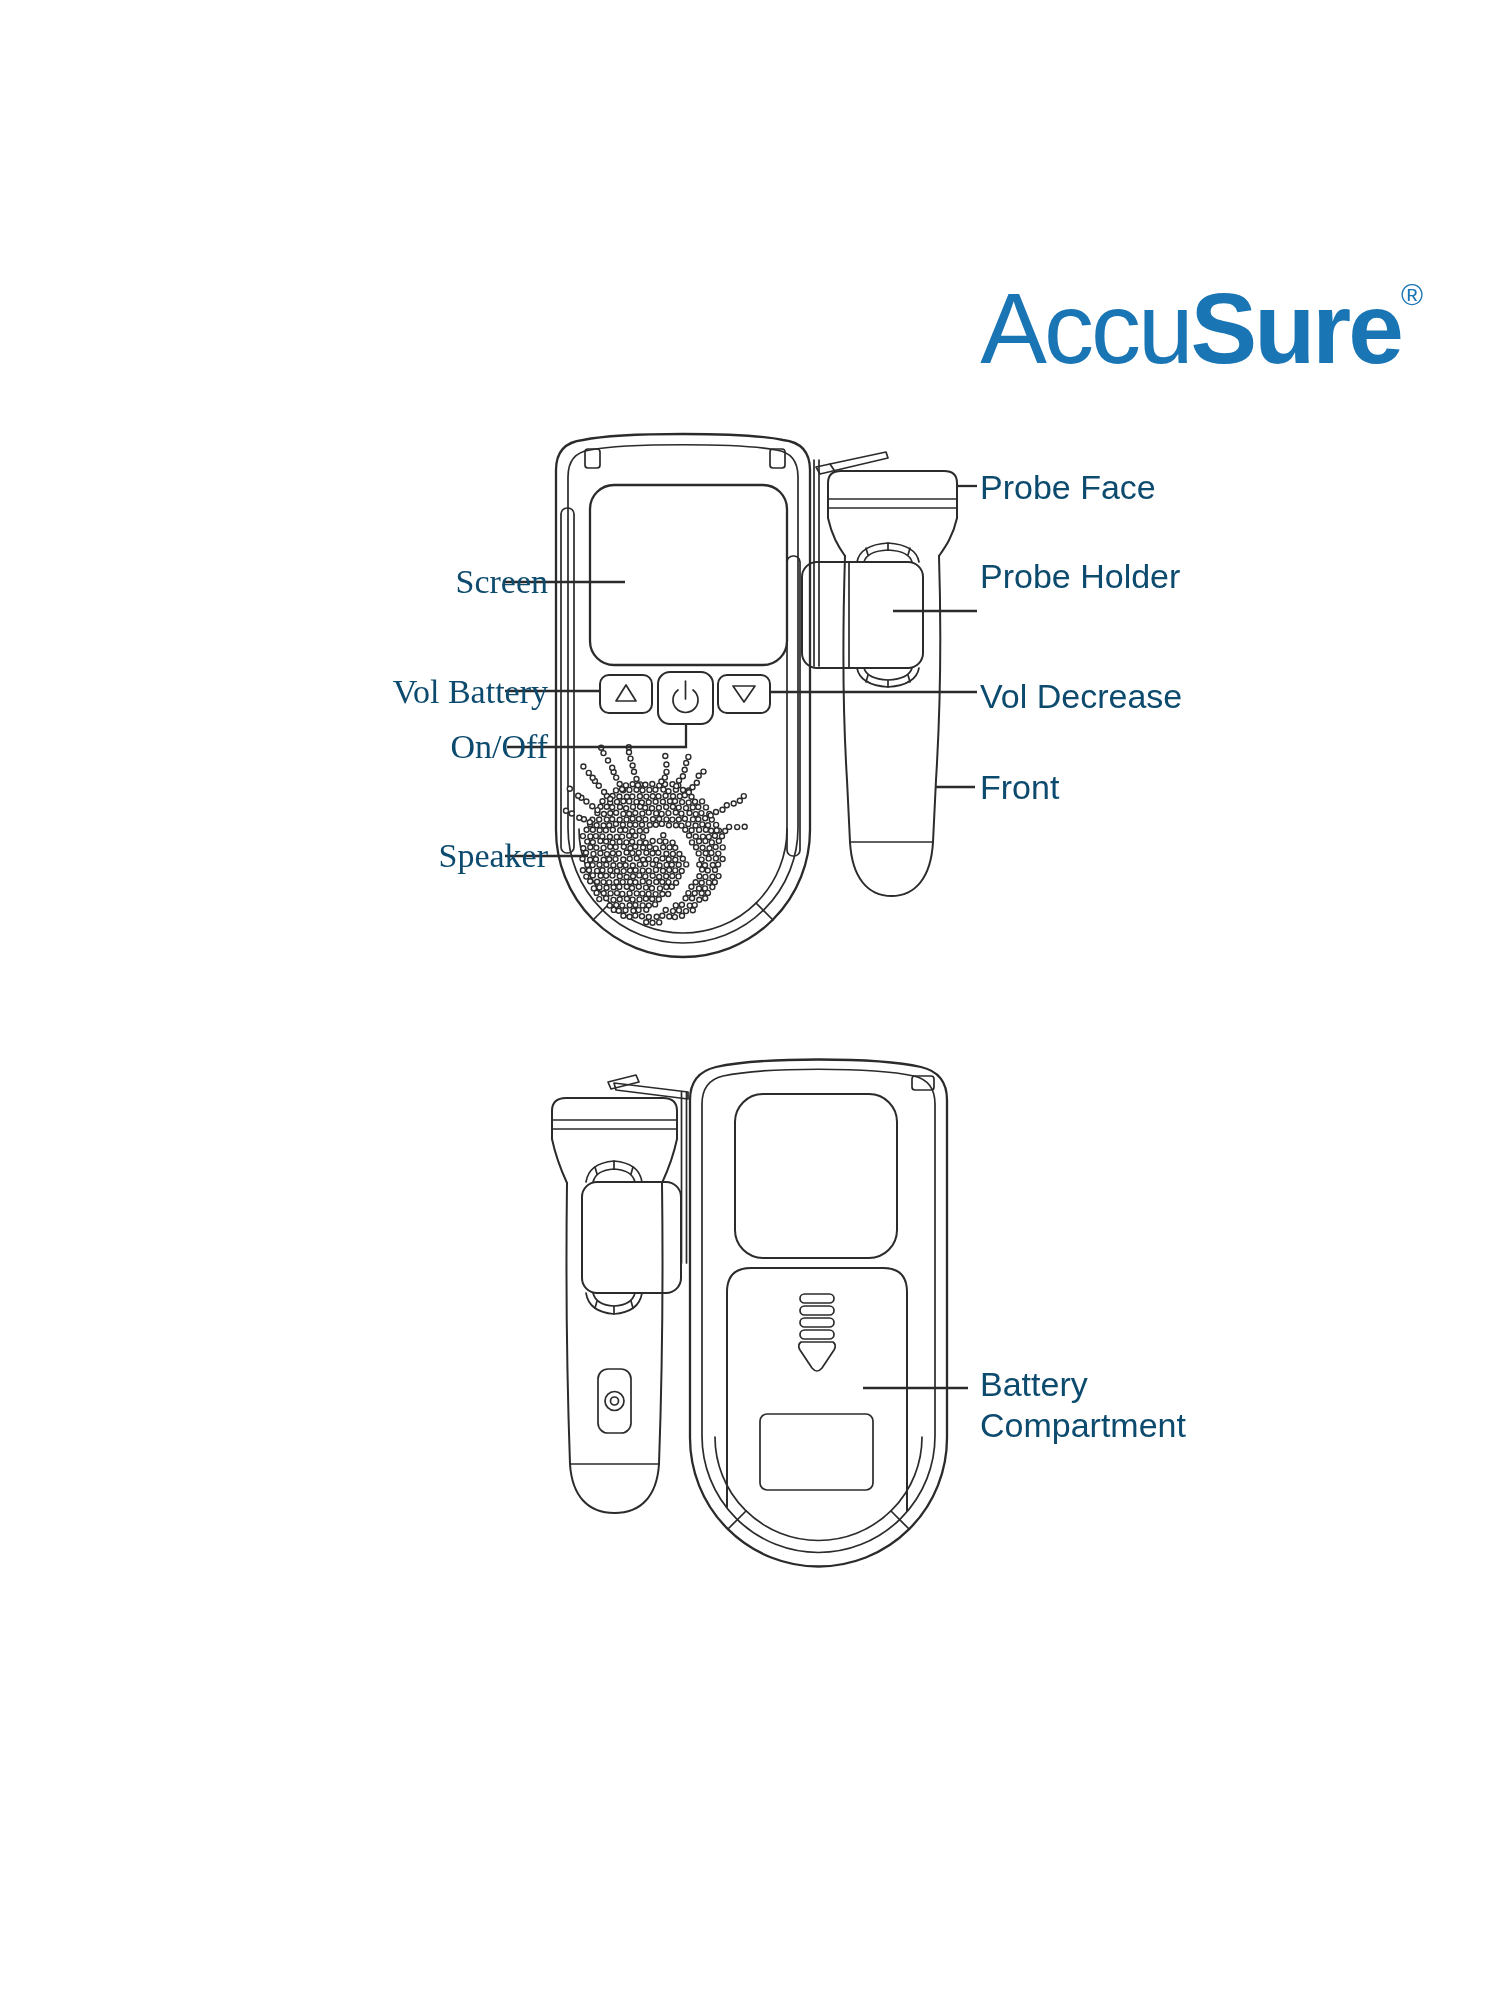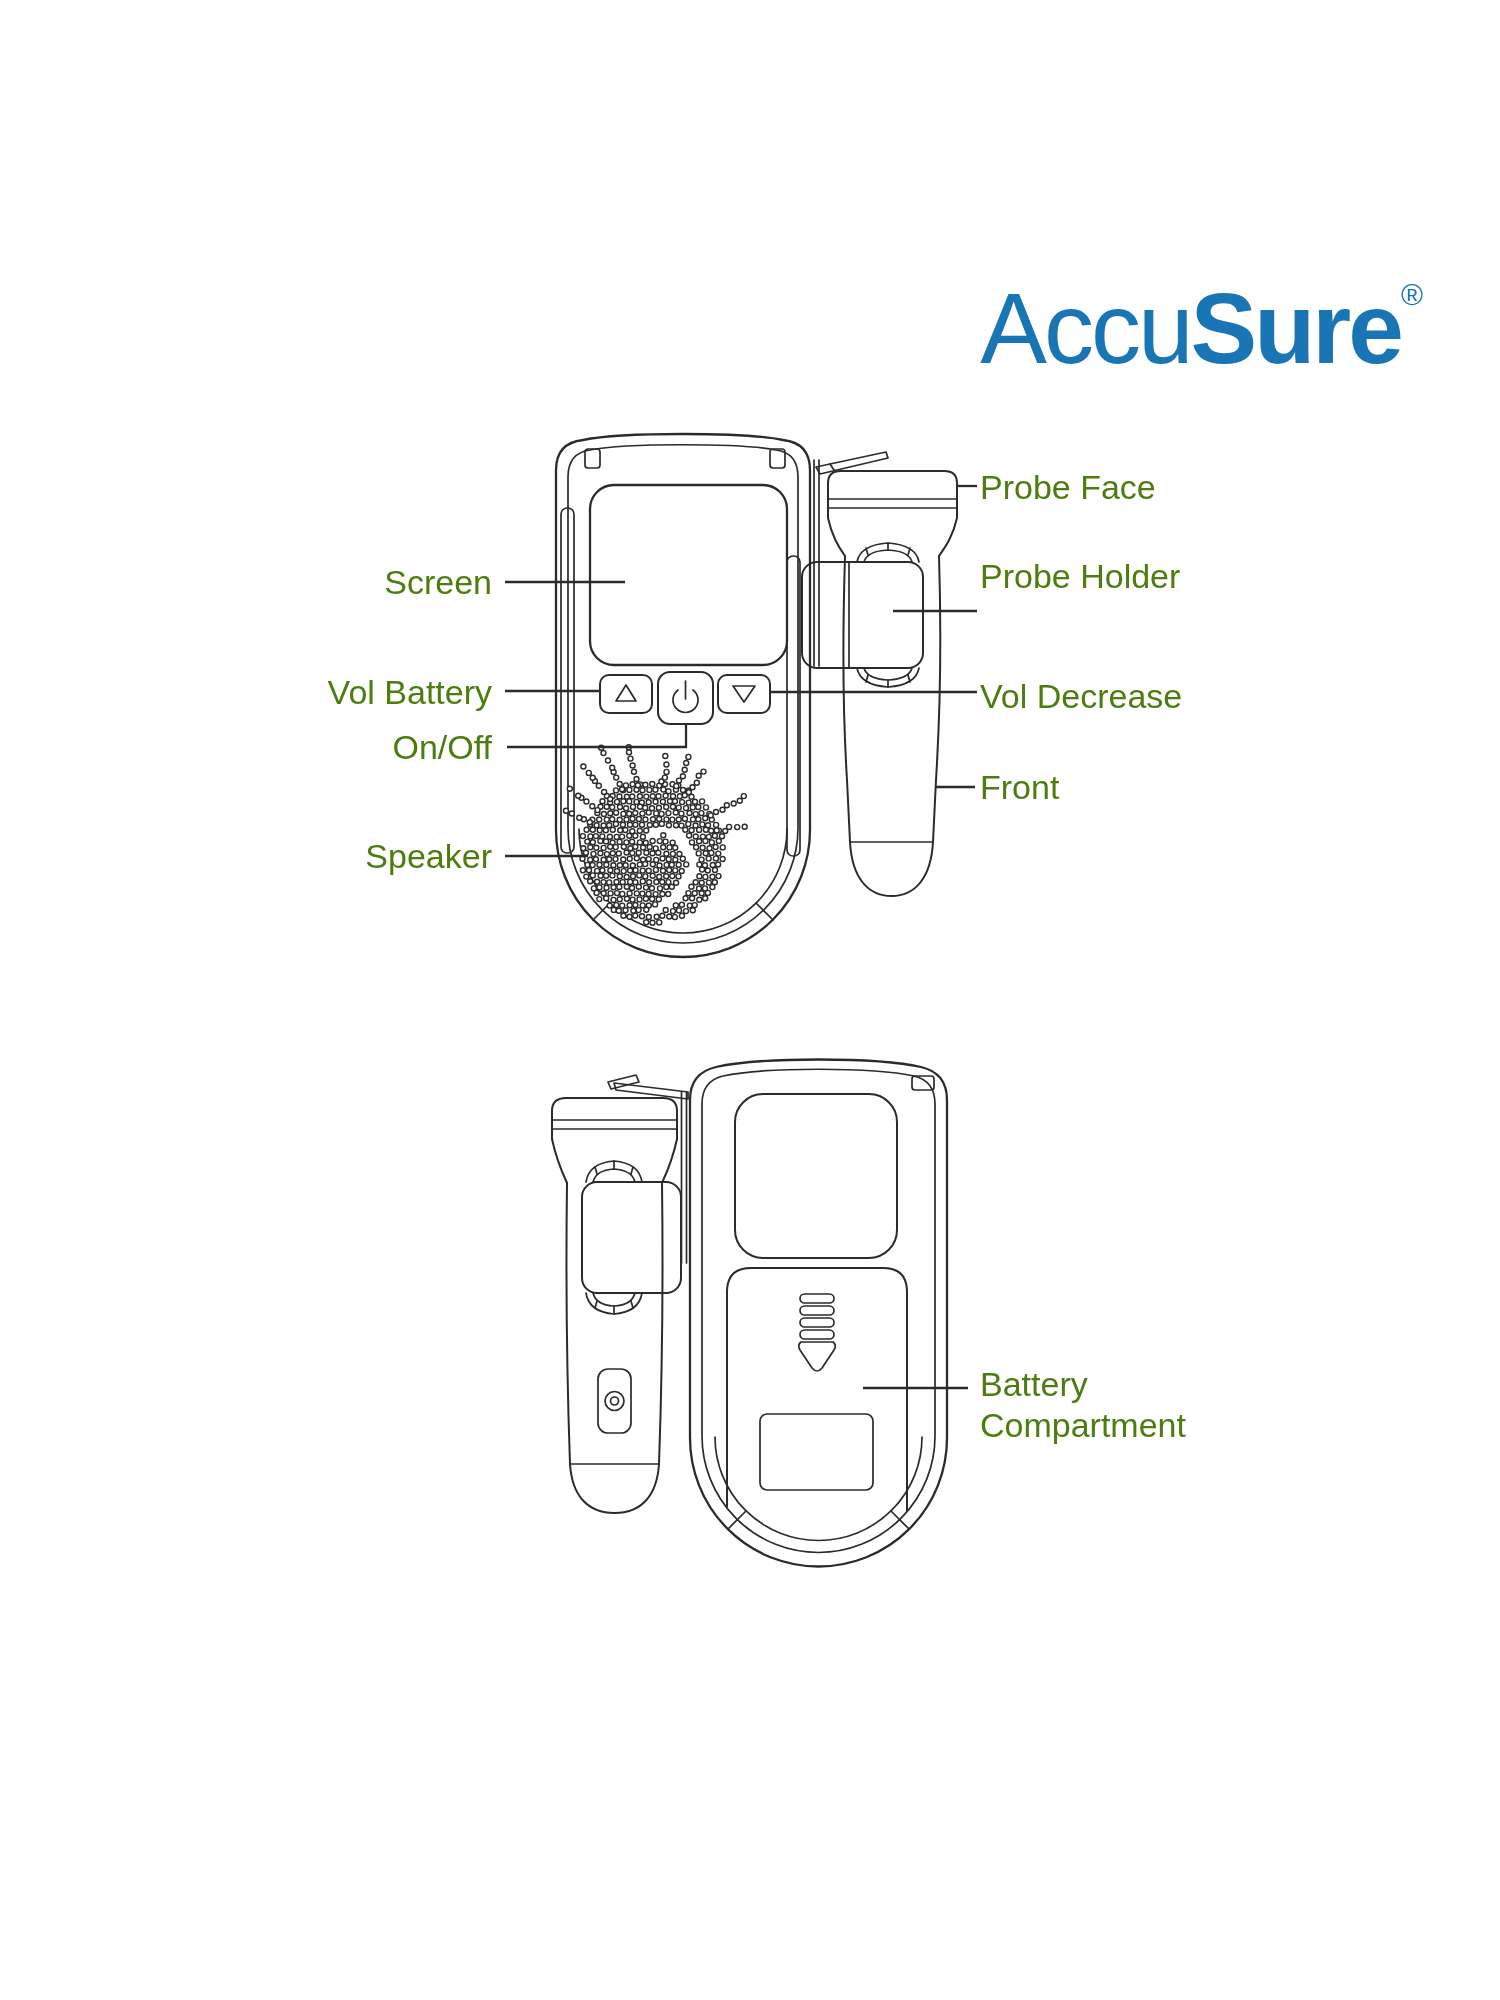--- a/index.html
+++ b/index.html
@@ -4,23 +4,23 @@
 <style>
   html,body{margin:0;padding:0;background:#ffffff;}
   #page{position:relative;width:1500px;height:2000px;background:#ffffff;overflow:hidden;
         font-family:"Liberation Sans", sans-serif;}
   #art{position:absolute;left:0;top:0;width:1500px;height:2000px;}
   .lineart{stroke:#2b2b2b;fill:none;stroke-width:2;stroke-linecap:round;stroke-linejoin:round;}
   .thick{stroke-width:2.3;}
   .thin{stroke-width:1.7;}
   .leader{stroke:#2b2b2b;fill:none;stroke-width:2.3;stroke-linecap:butt;}
   #speaker-dots circle{fill:#ffffff;stroke:#2b2b2b;stroke-width:1.4;}
-  .label{position:absolute;font-size:34px;line-height:1.2;color:#4d7c0f;white-space:nowrap;}
+  .label{position:absolute;font-size:34px;line-height:1.2;color:#0c4a6e;white-space:nowrap;}
   .label-right-col{left:980px;}
-  .label-left-col{right:1008px;text-align:left;}
+  .label-left-col{right:952px;text-align:left;font-family:Liberation Serif, serif;}
   .caption{position:absolute;width:800px;text-align:center;font-size:30px;color:#303030;white-space:nowrap;}
   #logo{position:absolute;top:278px;right:77px;font-size:100px;letter-spacing:-3px;
         color:#1a75b4;line-height:1;white-space:nowrap;margin-left:8px;}
   #logo .regular{font-weight:400;}
   #logo .bold{font-weight:700;}
   #logo .rmark{font-size:30px;font-weight:400;letter-spacing:0;vertical-align:58px;}
   .multiline{line-height:41px;}
 </style>
 </head>
 <body>

